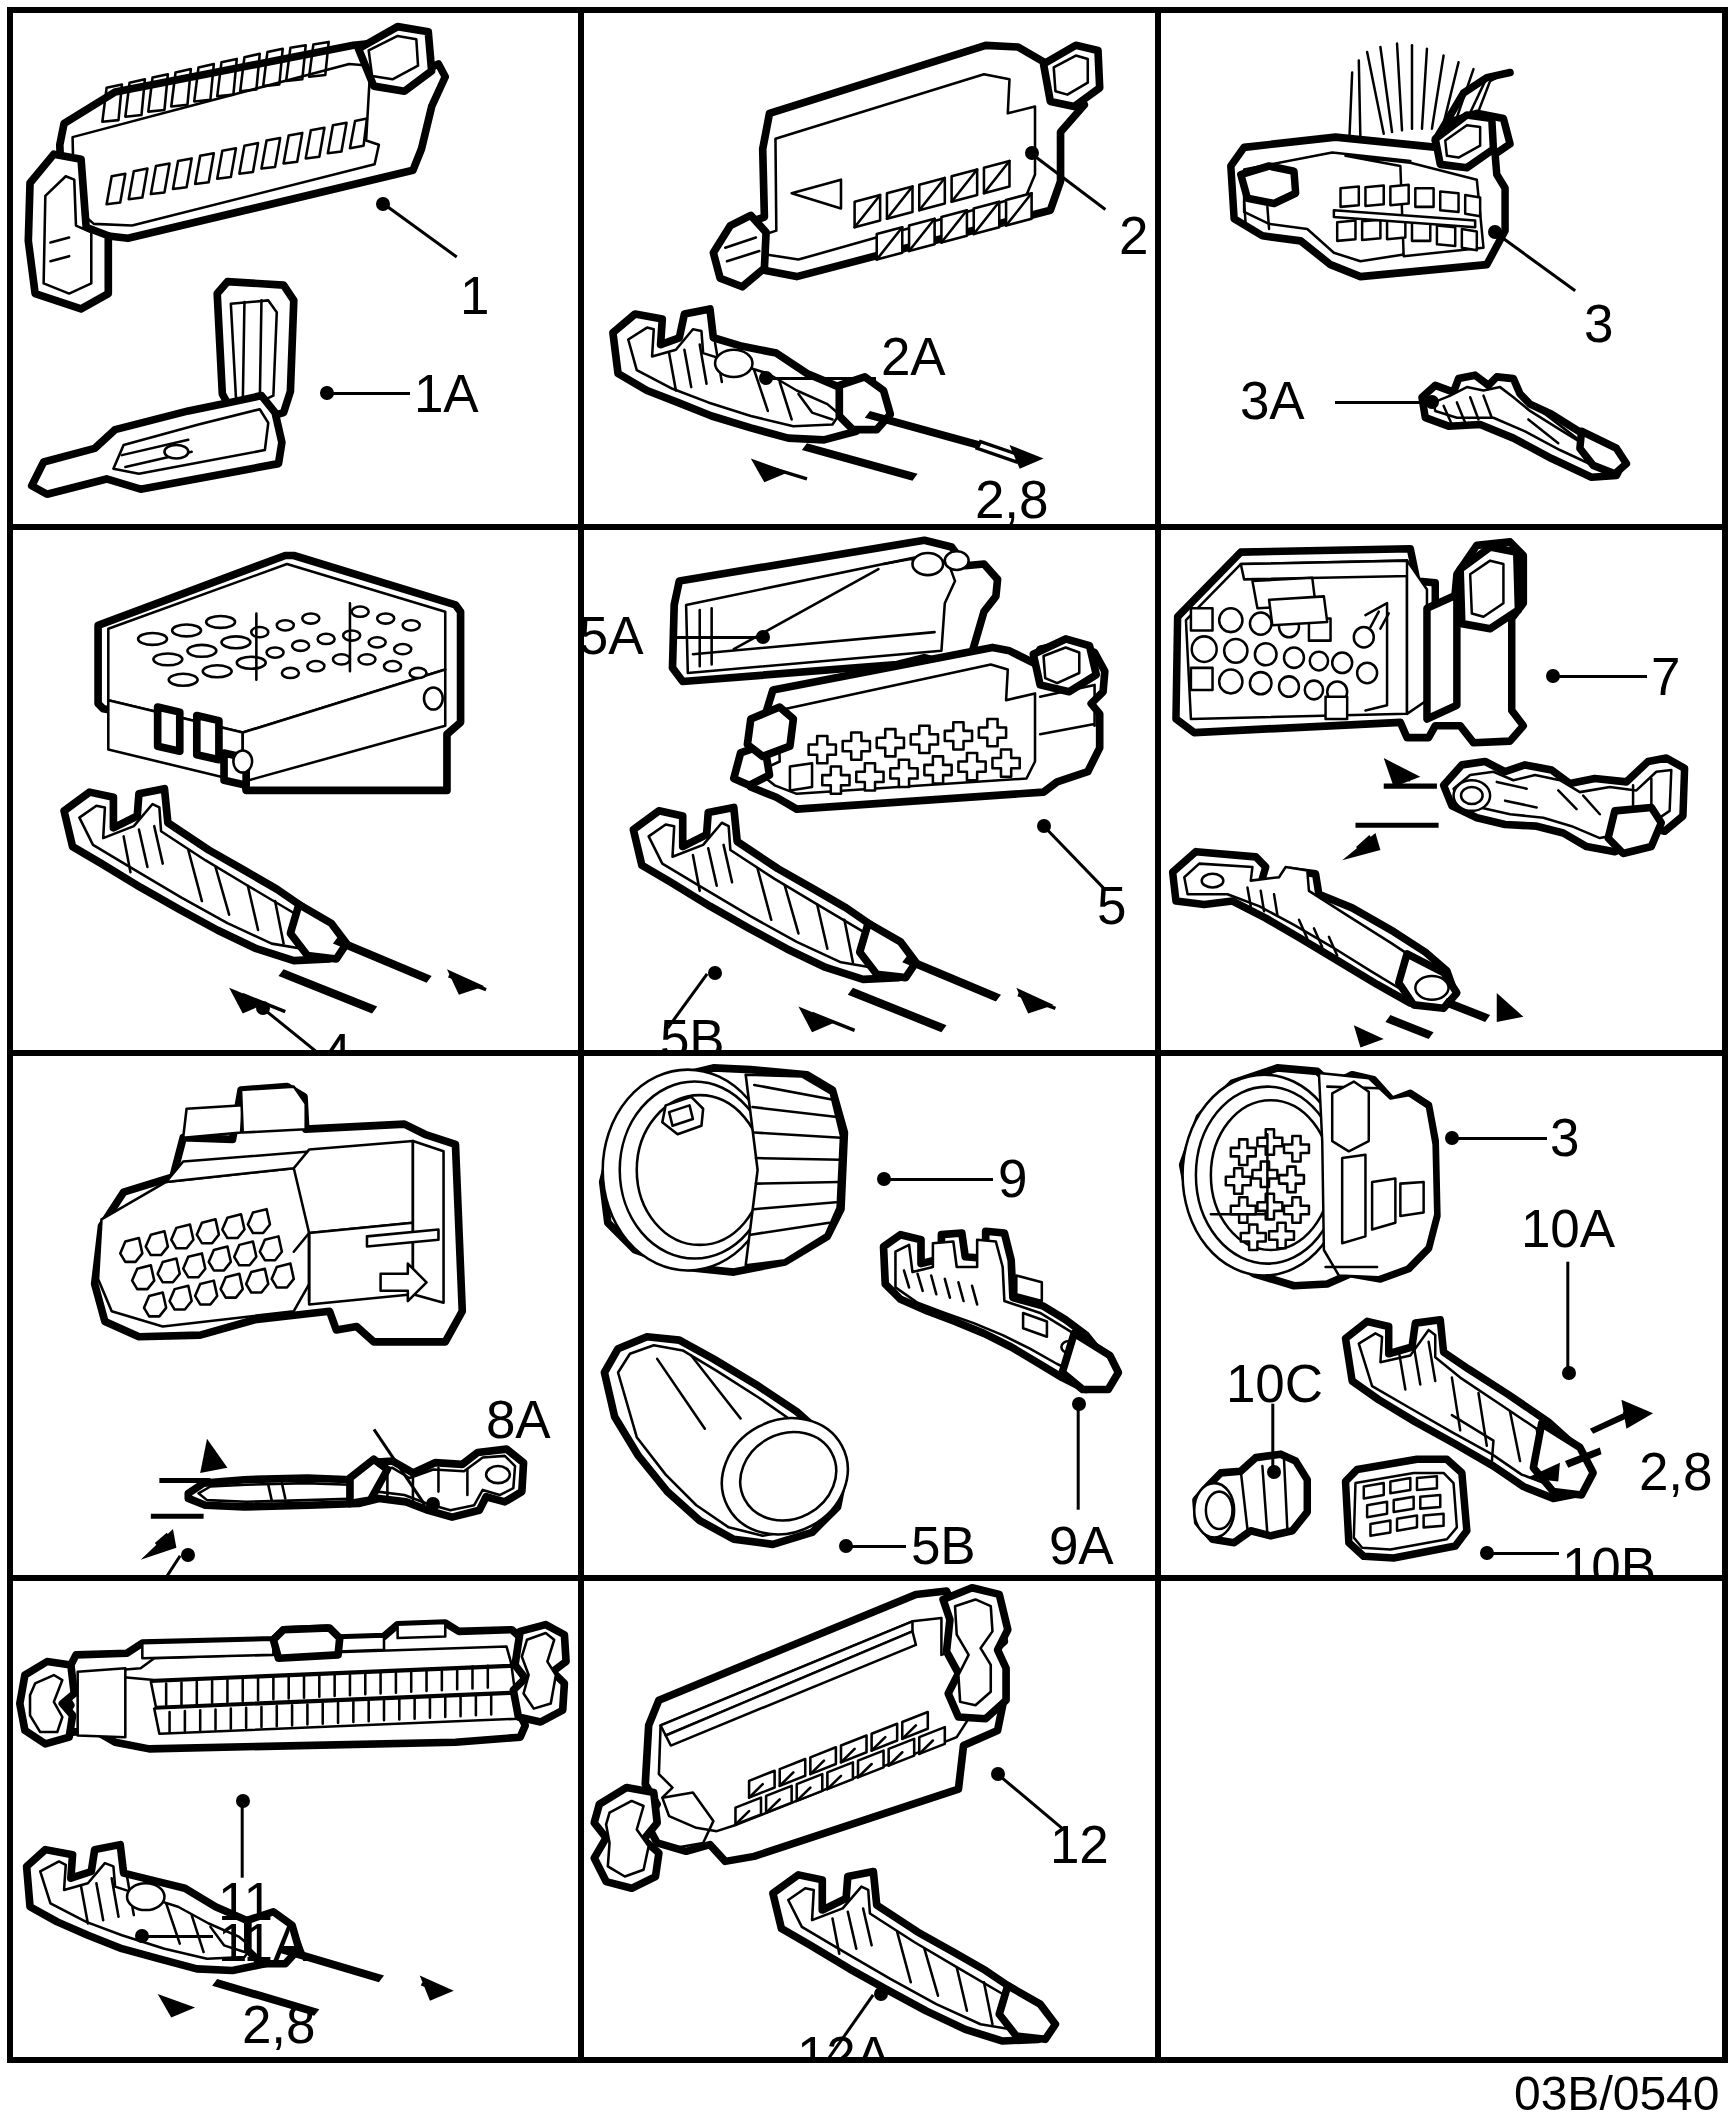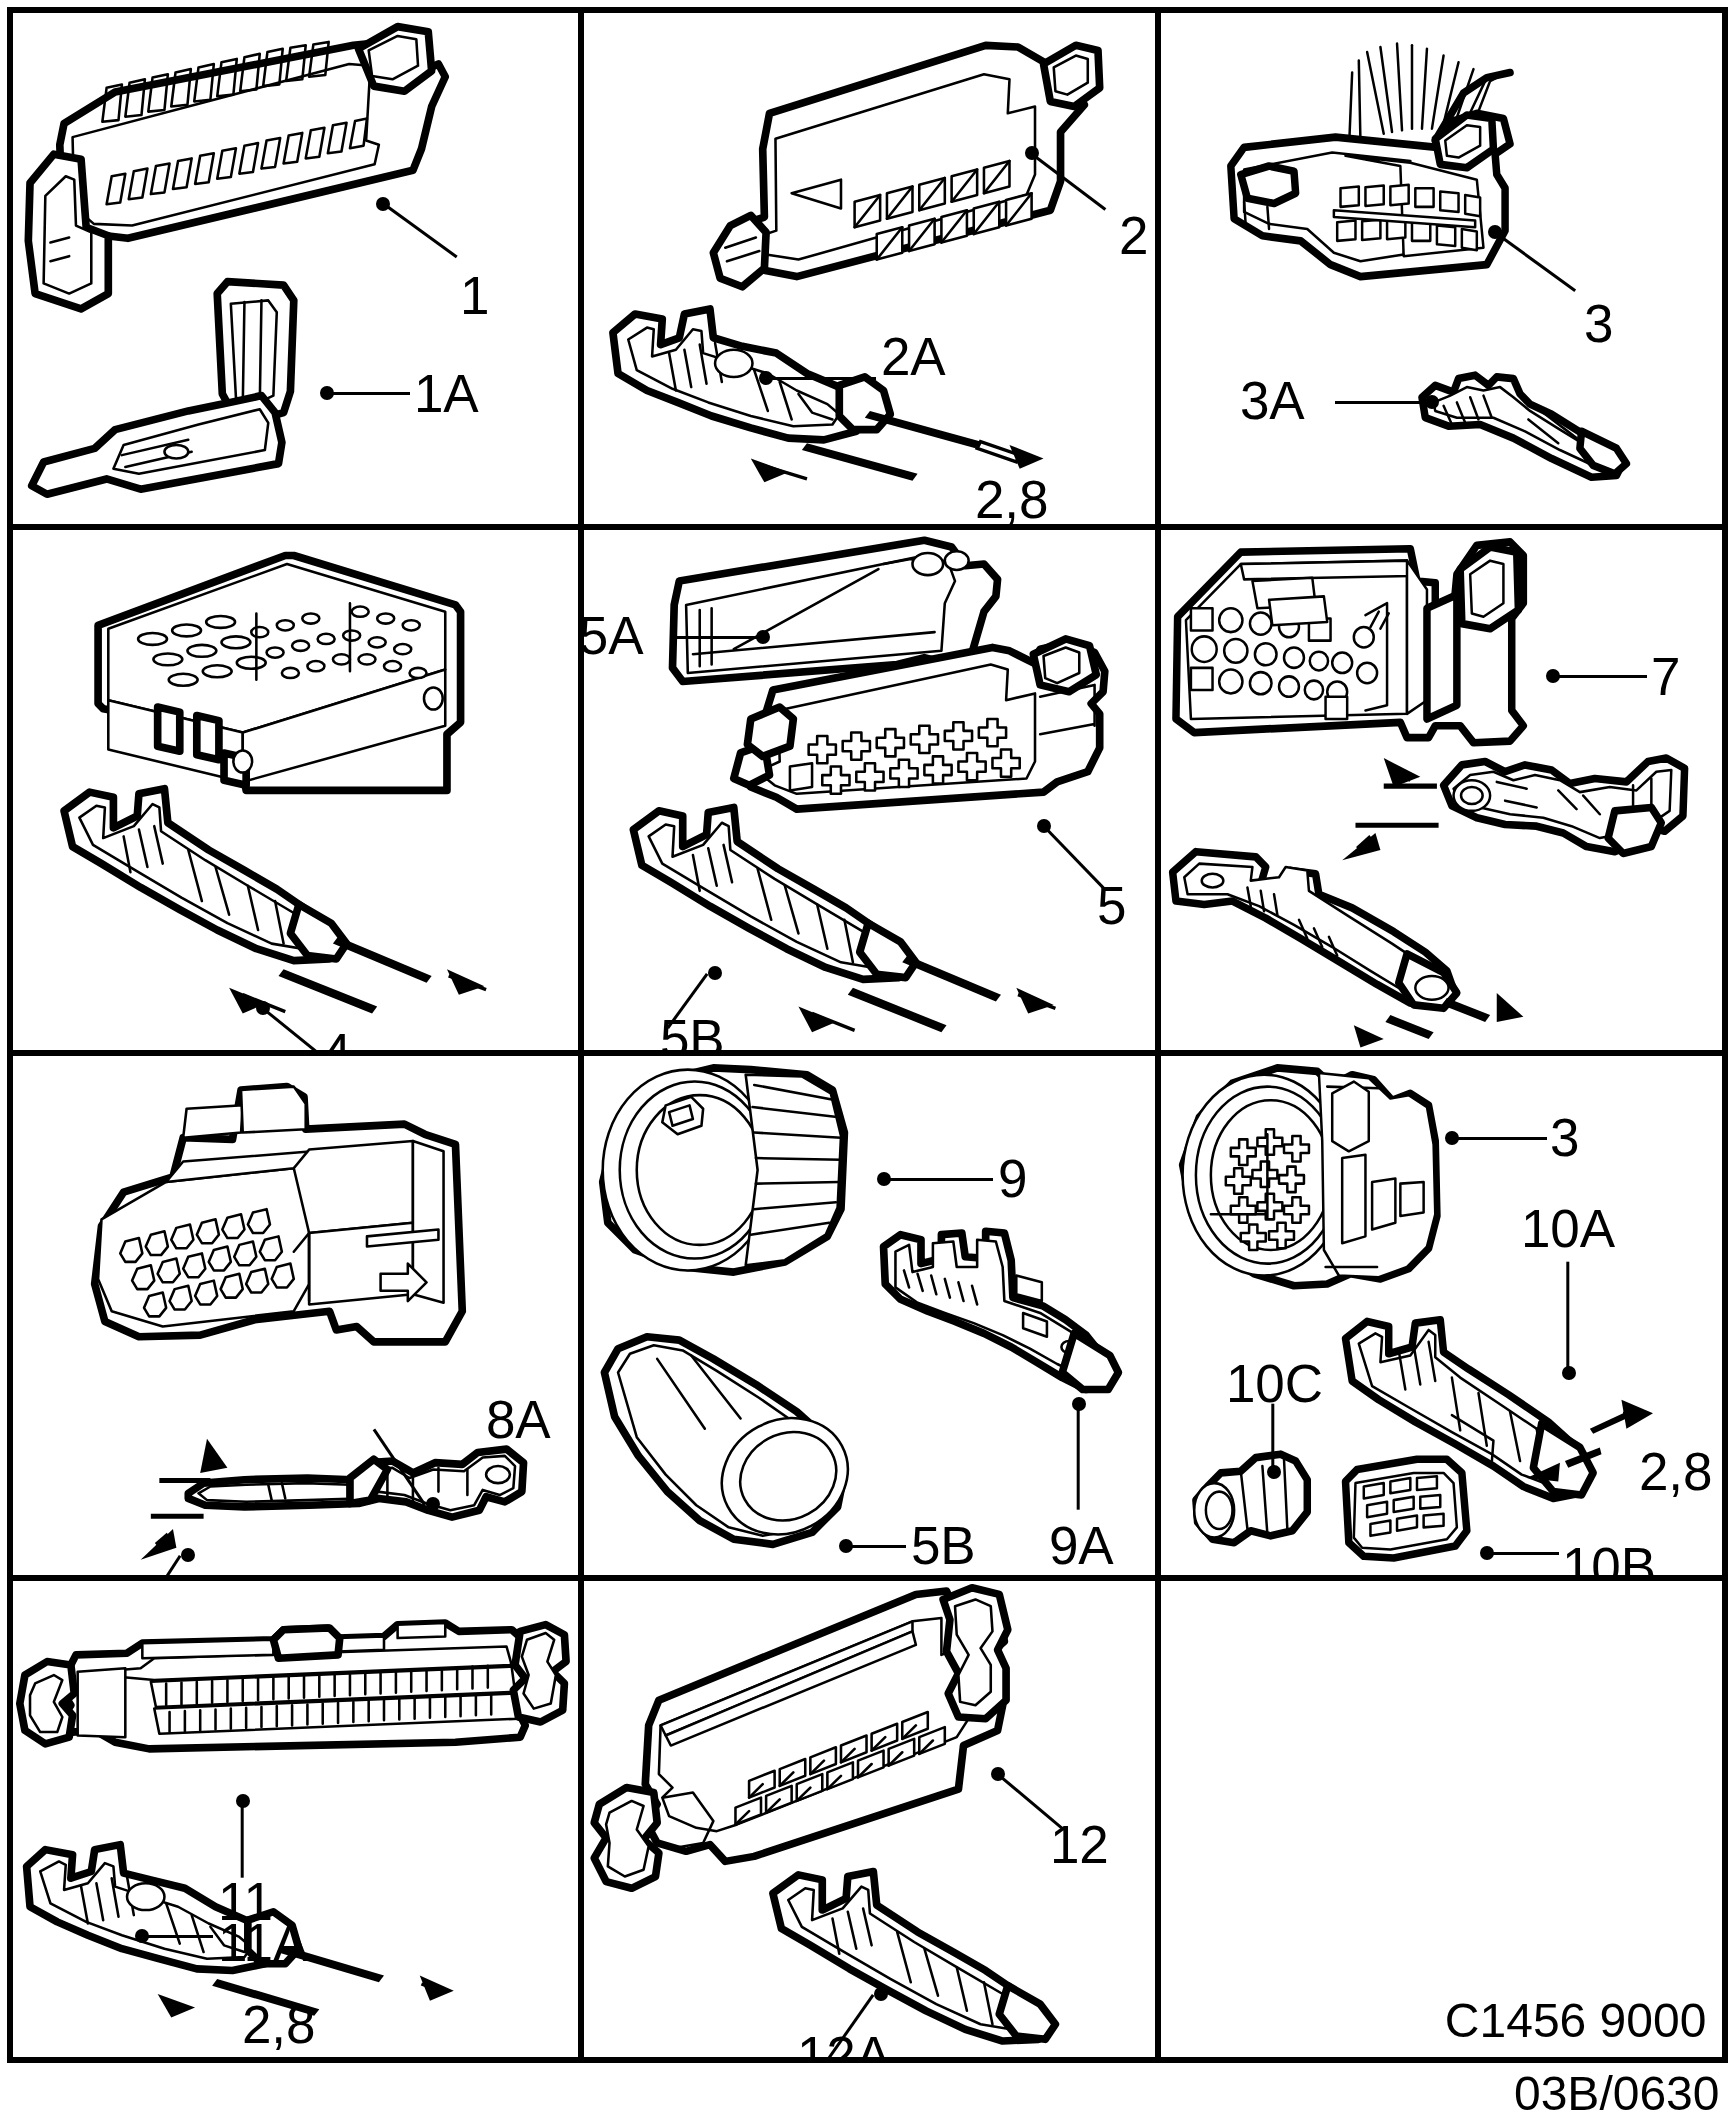--- a/index.html
+++ b/index.html
@@ -863,22 +863,19 @@
 
       <span class="dot" style="left:407px;top:186px;"></span>
       <div class="leader" style="left:414px;top:192px;width:84px;transform:rotate(40deg);"></div>
       <span class="lbl" style="left:466px;top:237px;">12</span>
 
       <span class="dot" style="left:290px;top:406px;"></span>
       <div class="leader" style="left:289px;top:412px;width:79px;transform:rotate(125deg);"></div>
       <span class="lbl" style="left:213px;top:448px;">12A</span>
     </div>
 
-    <div class="cell c3 r4">
-      <span class="foot" style="right:15.5px;bottom:12px;">C1456 9000</span>
-    </div>
 
   </div>
 
-  <span class="foot" style="right:15.5px;bottom:10.3px;">03B/0630</span>
+  <span class="foot" style="right:15.5px;bottom:10.3px;">03B/0540</span>
 
 </div>
 
 
 </body></html>

